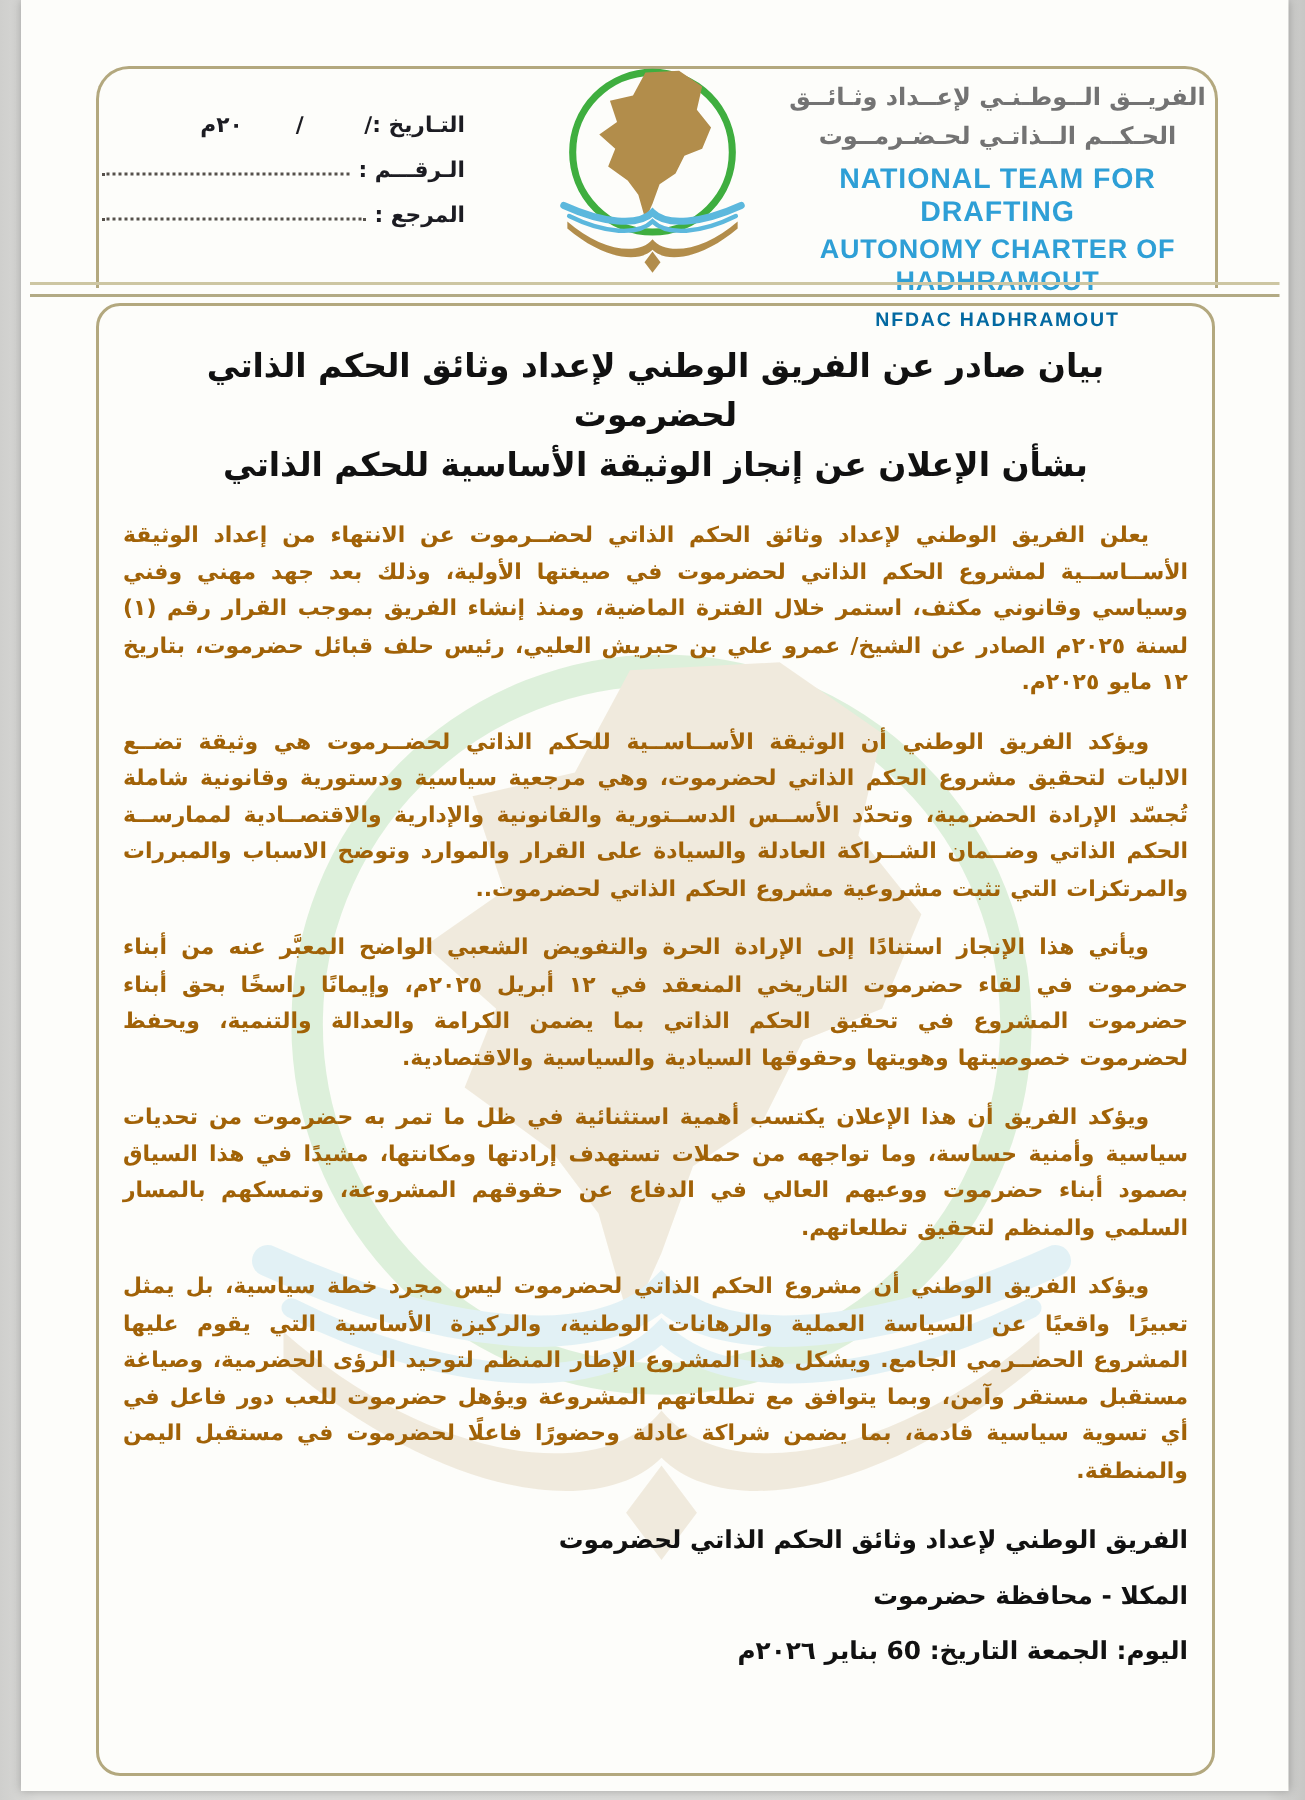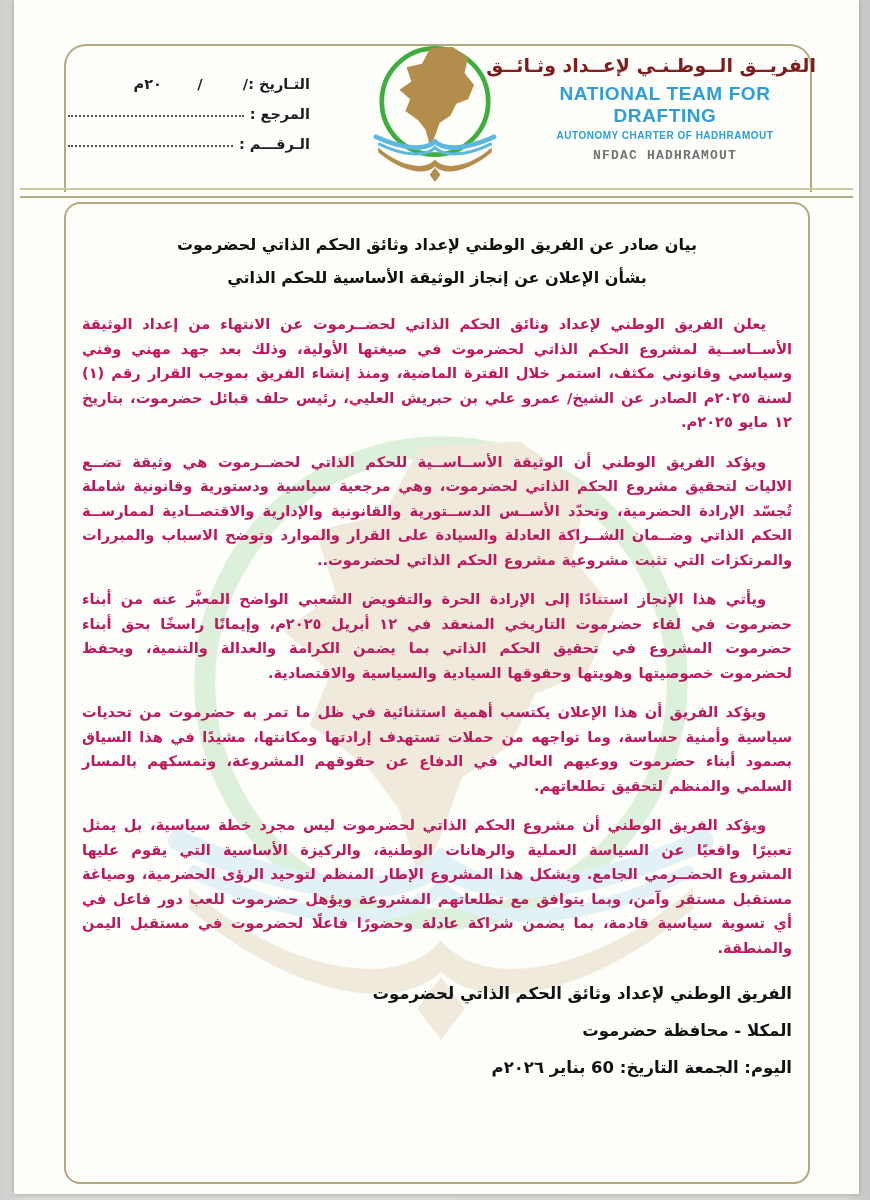--- a/index.html
+++ b/index.html
@@ -26,30 +26,30 @@
     padding:24px 16px 0 16px;box-sizing:border-box;
   }
   
   .fields{position:absolute;left:52px;top:62px;width:244px;direction:rtl;color:#1c1c22;}
   .field-row{display:flex;align-items:flex-end;height:30px;font-size:14.5px;font-weight:bold;}
   .field-label{white-space:nowrap;letter-spacing:.5px;}
   .field-value{white-space:pre;font-weight:bold;margin-top:36px;}
   .dotline{flex:1;border-bottom:2px dotted #55504a;margin:0 6px 5px 2px;}
   .logo{position:absolute;left:350px;top:40px;width:142px;height:149px;}
   .org{position:absolute;left:500px;top:52px;width:302px;text-align:center;direction:rtl;}
-  .org-ar{font-size:19px;font-weight:bold;color:#7f1d1d;line-height:26px;white-space:nowrap;}
+  .org-ar{font-size:16px;font-weight:bold;color:#737373;line-height:26px;white-space:nowrap;}
   .org-en1{font-family:Liberation Sans, sans-serif;direction:ltr;font-size:19px;font-weight:bold;color:#2e9fd6;letter-spacing:.6px;margin-top:5px;}
-  .org-en2{font-family:"Liberation Sans",sans-serif;direction:ltr;font-size:10px;font-weight:bold;color:#2e9fd6;letter-spacing:.5px;margin-top:3px;}
-  .org-abbr{font-family:Liberation Mono, monospace;direction:ltr;font-size:13px;font-weight:bold;color:#737373;letter-spacing:1.2px;margin-top:7px;}
+  .org-en2{font-family:"Liberation Sans",sans-serif;direction:ltr;font-size:18px;font-weight:bold;color:#2e9fd6;letter-spacing:.5px;margin-top:3px;}
+  .org-abbr{font-family:Liberation Sans, sans-serif;direction:ltr;font-size:13px;font-weight:bold;color:#0369a1;letter-spacing:1.2px;margin-top:7px;}
   
   .watermark{position:absolute;left:112px;top:410px;width:630px;opacity:.16;pointer-events:none;}
   
   .doc-title{direction:rtl;text-align:center;font-weight:bold;color:#111;
-    font-size:16px;line-height:33px;margin:0 6px 18px 6px;}
-  .doc-body{direction:rtl;color:#be185d;}
+    font-size:22px;line-height:33px;margin:0 6px 18px 6px;}
+  .doc-body{direction:rtl;color:#a16207;}
   .doc-body p{
     margin:0 0 15px 0;font-size:14.6px;font-weight:bold;line-height:24.5px;
     text-align:justify;text-indent:26px;word-spacing:1px;
   }
   .sig{direction:rtl;font-weight:bold;color:#111;
     font-size:16.5px;line-height:37px;margin-top:14px;}
 </style>
 </head>
 <body>
 
@@ -60,42 +60,43 @@
   </svg>
 
   <div class="header-box"></div>
 
   <div class="fields">
     <div class="field-row">
       <span class="field-label">التـاريخ :</span>
       <span class="field-value">/        /       ٢٠م</span>
     </div>
     <div class="field-row">
-      <span class="field-label">المرجع :</span>
+      <span class="field-label">الـرقـــم :</span>
       <span class="dotline"></span>
     </div>
     <div class="field-row">
-      <span class="field-label">الـرقـــم :</span>
+      <span class="field-label">المرجع :</span>
       <span class="dotline"></span>
     </div>
   </div>
 
   <svg class="logo" viewBox="0 0 120 126" aria-hidden="true">
     <g id="logoArt">
       <circle cx="60" cy="52" r="45" fill="none" stroke="#3fae3f" stroke-width="4"></circle>
       <path d="M56,7 L75,6 L88,15 L85,28 L93,38 L88,50 L78,54 L73,64 L64,70 L60,81 L56,90 L52,76 L46,68 L35,60 L39,50 L30,42 L40,35 L36,23 L49,20 Z" fill="#b28d4b"></path>
       <path d="M10,82 C32,92 52,94 60,86 C68,94 88,92 110,82" fill="none" stroke="#5cb8dd" stroke-width="4" stroke-linecap="round"></path>
       <path d="M13,88 C33,98 52,99 60,91 C68,99 87,98 107,88" fill="none" stroke="#5cb8dd" stroke-width="2.5" stroke-linecap="round"></path>
       <path d="M12,91 C30,107 52,111 60,101 C68,111 90,107 108,91 L108,95 C88,112 68,115 60,107 C52,115 32,112 12,95 Z" fill="#b28d4b"></path>
       <path d="M60,108 l4.5,6 l-4.5,6 l-4.5,-6 Z" fill="#b28d4b"></path>
     </g>
   </svg>
 
   <div class="org">
     <div class="org-ar">الفريــق الــوطـنـي لإعــداد وثـائــق</div>
+    <div class="org-ar">الحـكــم الــذاتـي لحـضـرمــوت</div>
     <div class="org-en1">NATIONAL TEAM FOR DRAFTING</div>
     <div class="org-en2">AUTONOMY CHARTER OF HADHRAMOUT</div>
     <div class="org-abbr">NFDAC HADHRAMOUT</div>
   </div>
 
   <div class="sep-line s1"></div>
   <div class="sep-line s2"></div>
 
   <div class="body-box">
     <div class="doc-title">

